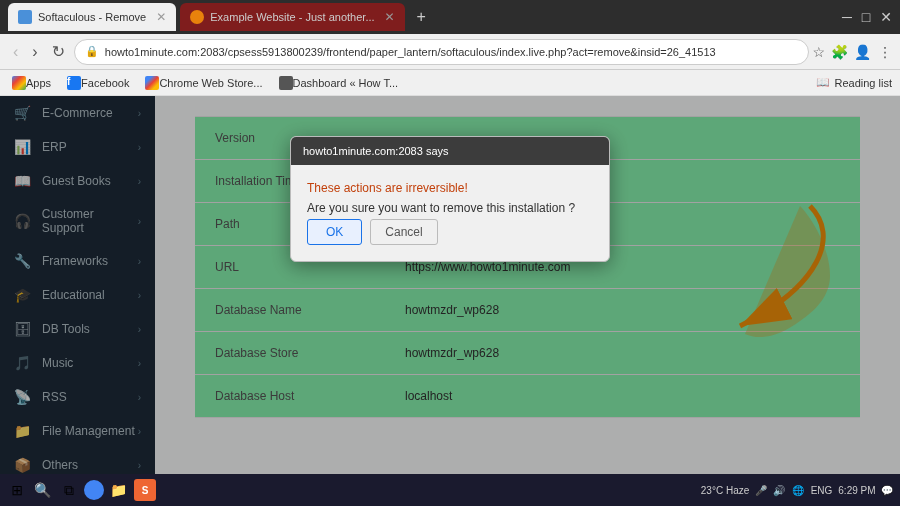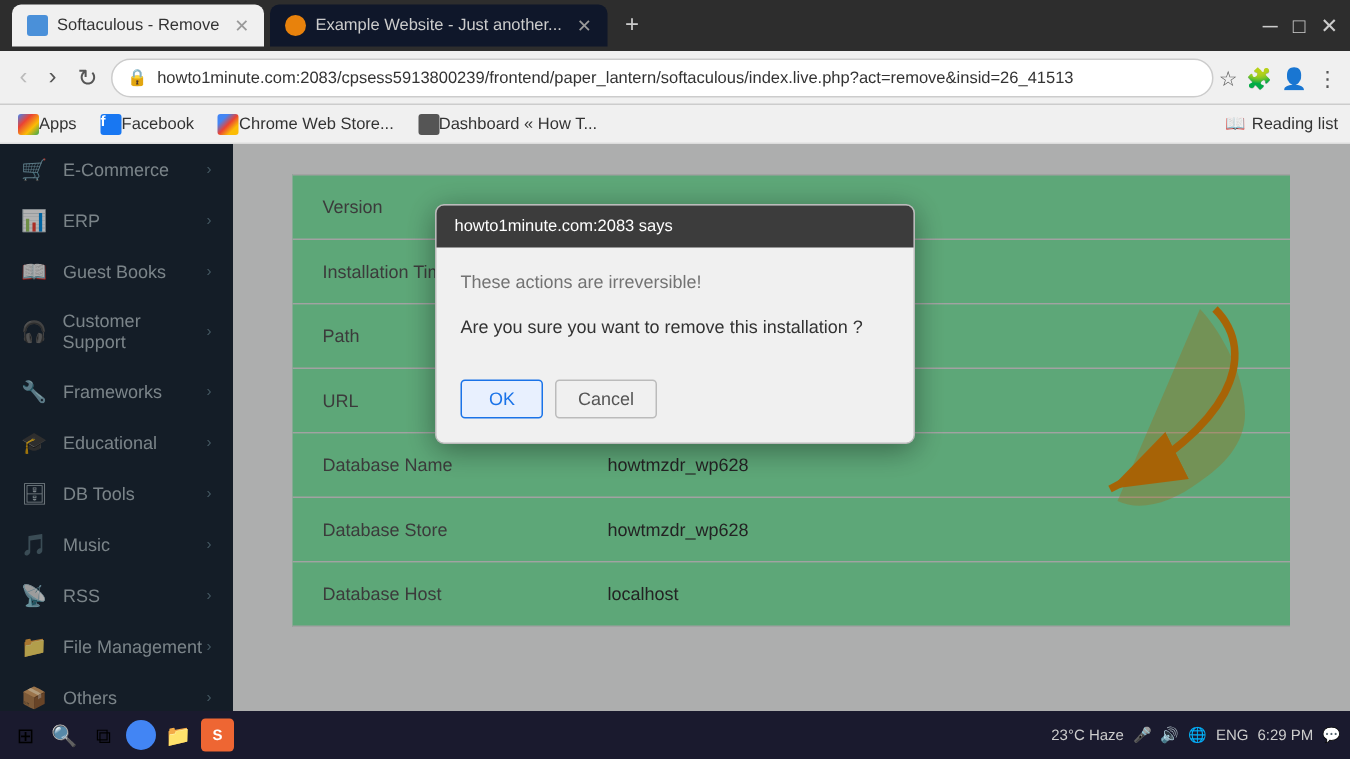--- a/index.html
+++ b/index.html
@@ -12,21 +12,21 @@
       background: #2d2d2d;
       height: 34px;
       display: flex;
       align-items: center;
       padding: 0 8px;
       gap: 4px;
     }
     .tab {
       display: flex;
       align-items: center;
-      background: #0f172a;
+      background: #7f1d1d;
       border-radius: 6px 6px 0 0;
       padding: 6px 10px;
       font-size: 11px;
       color: #ccc;
       gap: 6px;
       height: 28px;
     }
     .tab.active { background: #f0f0f0; color: #333; }
     .tab-icon { width: 14px; height: 14px; background: #888; border-radius: 50%; display: inline-block; }
     .tab-icon.blue { background: #4a90d9; border-radius: 2px; }
@@ -183,22 +183,22 @@
       color: white;
       padding: 8px 12px;
       font-size: 11px;
       border-radius: 5px 5px 0 0;
       display: flex;
       justify-content: space-between;
     }
     .dialog-body {
       padding: 16px;
     }
-    .dialog-warning { color: #737373; font-size: 12px; margin-bottom: 16px; font-weight: 500; }
-    .dialog-message { color: #333; font-size: 12px; margin-bottom: 28px; }
+    .dialog-warning { color: #c2410c; font-size: 12px; margin-bottom: 6px; font-weight: 500; }
+    .dialog-message { color: #333; font-size: 12px; margin-bottom: 4px; }
     .dialog-buttons { display: flex; gap: 8px; }
     .btn-ok {
       background: #e8f0fe;
       color: #1a73e8;
       border: 1px solid #1a73e8;
       padding: 5px 18px;
       border-radius: 3px;
       font-size: 12px;
       cursor: pointer;
     }

